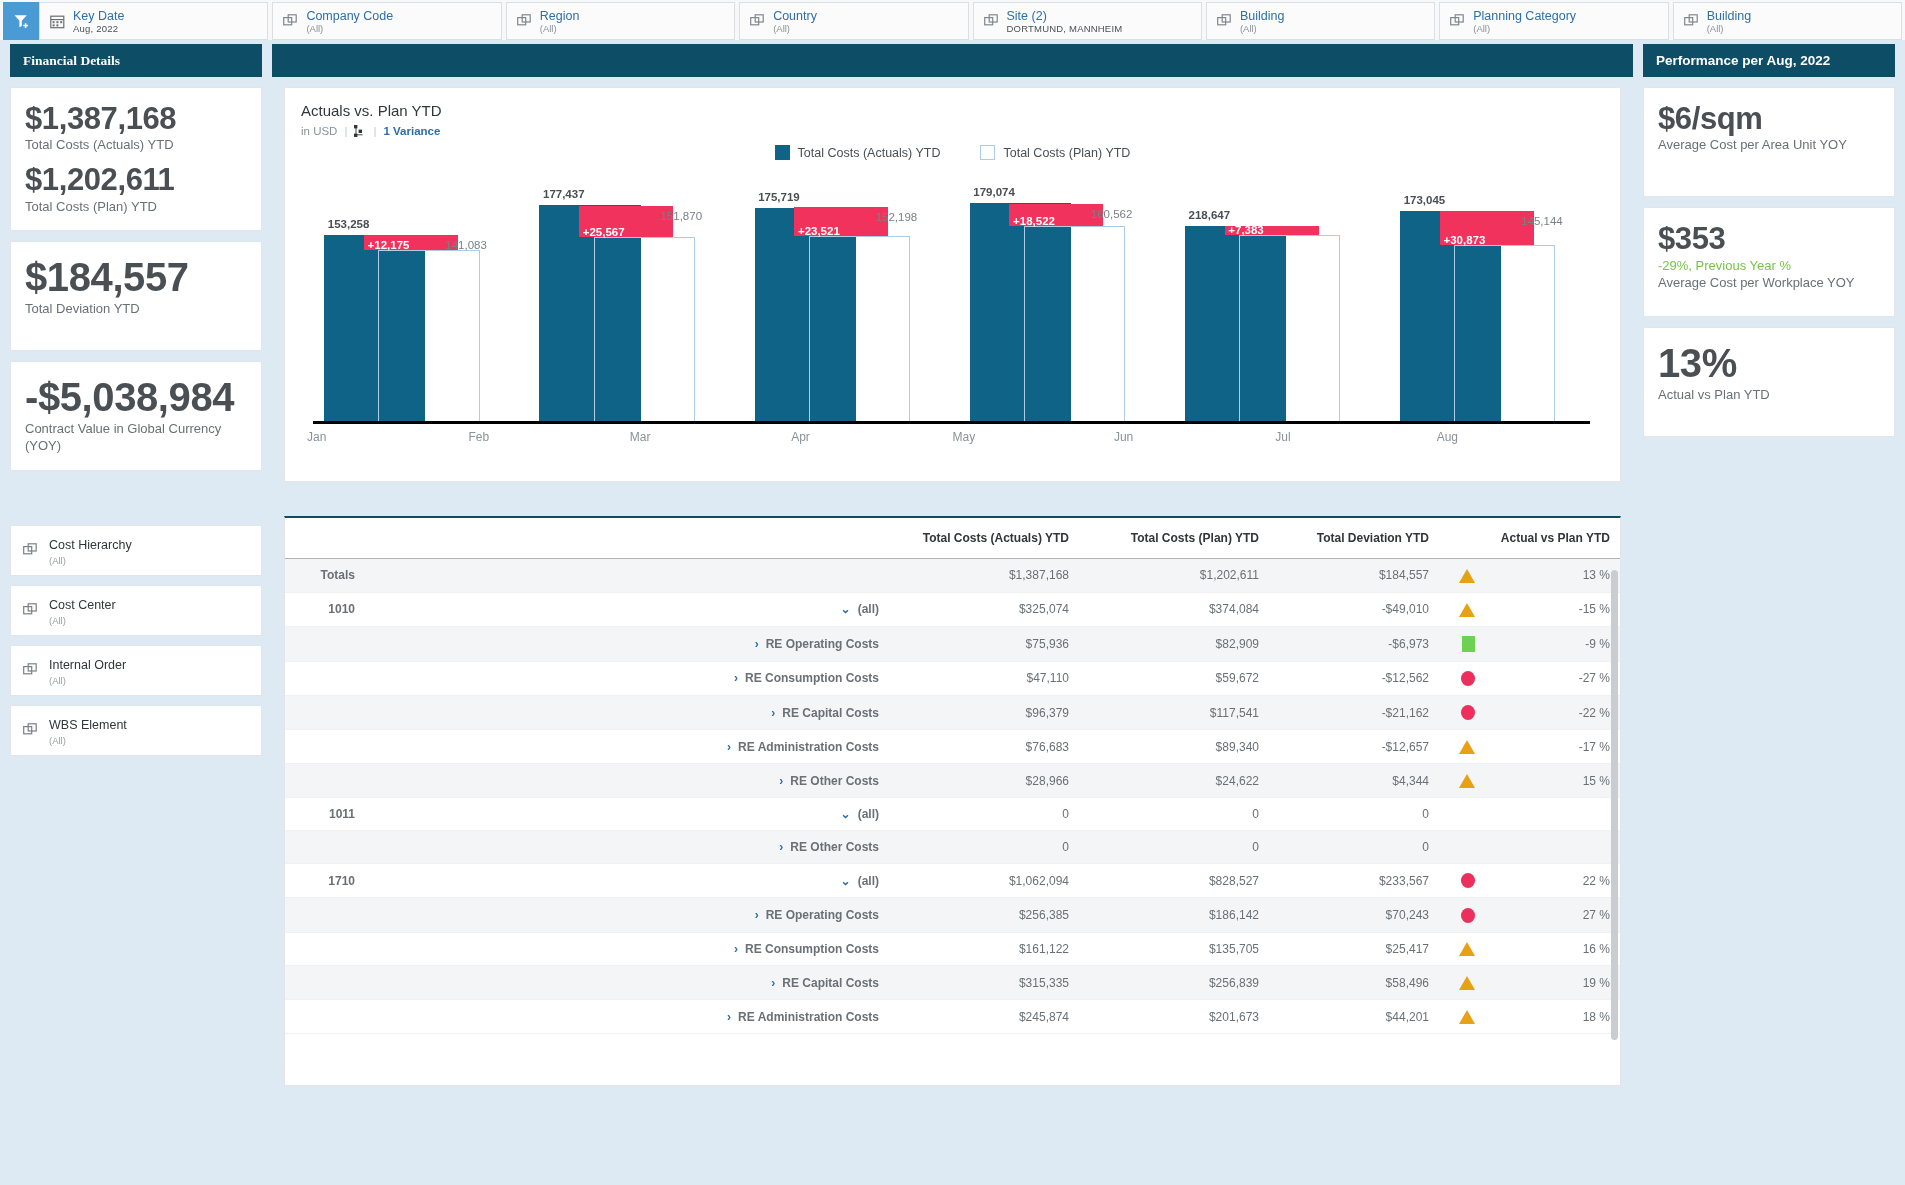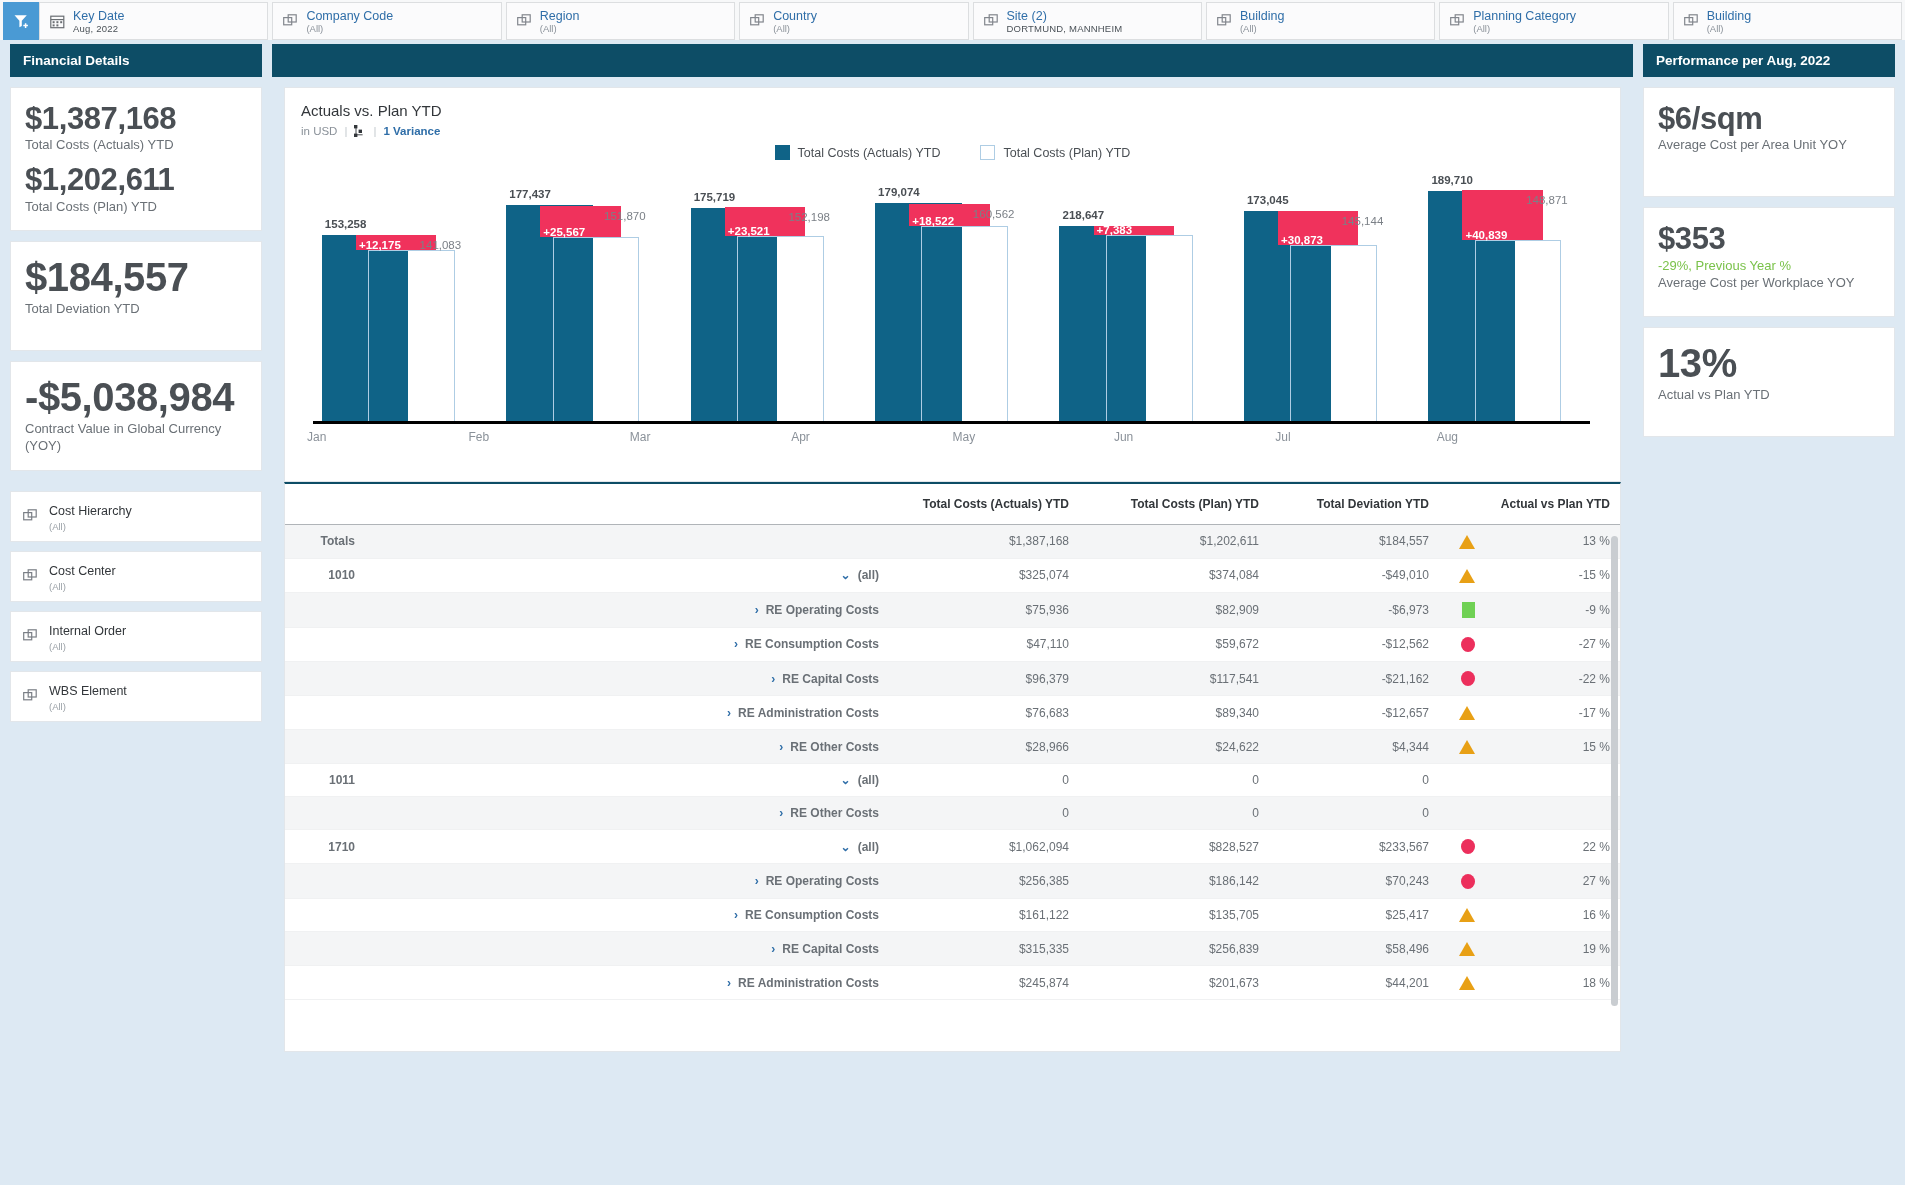--- a/index.html
+++ b/index.html
@@ -152,21 +152,21 @@
   .dim-btn {
     background: #ffffff; border: 1px solid #e2e6ea;
     padding: 9px 12px; margin-top: 9px;
     display: flex; align-items: center; gap: 10px; cursor: pointer;
   }
   .dim-ico { flex: 0 0 16px; opacity: .8; display:flex; align-items:center;}
   .dim-title { font-size: 12.5px; color: #32363a; line-height: 1.15; }
   .dim-sub { font-size: 9.5px; color: #9aa0a6; margin-top: 2px; }
 
   
-  .band-bottom { display: flex; align-items: flex-start; margin-top: 0; }
+  .band-bottom { display: flex; align-items: flex-start; margin-top: 34px; }
   .table-panel {
     background: #ffffff; border: 1px solid #e2e6ea;
     border-top: 2px solid #0d4d66;
     position: relative; overflow: hidden; height: 570px;
   }
   table.grid { width: 100%; border-collapse: collapse; table-layout: fixed; }
   table.grid th {
     font-size: 12px; font-weight: 600; color: #32363a;
     padding: 13px 10px 13px 10px; text-align: right;
     border-bottom: 1.5px solid #b0b4b8; background: #ffffff;
@@ -319,21 +319,21 @@
           <span class="chip-title">Building</span>
           <span class="chip-sub">(All)</span>
         </span>
       </div>
     </div>
 </div>
 
 <div class="page">
 
   <div class="hdr-row">
-    <div style="width:272px;flex:0 0 272px;padding:0 10px;">
+    <div style="width:272px;flex:0 0 272px;padding:0 10px;font-family:Liberation Serif, serif;">
       <div class="section-header">Financial Details</div>
     </div>
     <div style="flex:1 1 auto;">
       <div class="header-mid-fill"></div>
     </div>
     <div style="width:272px;flex:0 0 272px;padding:0 10px;">
       <div class="section-header">Performance per Aug, 2022</div>
     </div>
   </div>
 
@@ -441,30 +441,20 @@
               <div class="slot">
                 <div class="bar-group">
                   <div class="act-bar" style="height:210px"></div>
                   <div class="plan-outline" style="height:176px"></div>
                   <div class="var-bar" style="bottom:176px;height:34px"></div>
                   <div class="lbl-act" style="bottom:215px">173,045</div>
                   <div class="lbl-plan" style="bottom:194px">145,144</div>
                   <div class="lbl-var" style="bottom:175px">+30,873</div>
                 </div>
               </div>
-              <div class="slot">
-                <div class="bar-group">
-                  <div class="act-bar" style="height:230px"></div>
-                  <div class="plan-outline" style="height:181px"></div>
-                  <div class="var-bar" style="bottom:181px;height:50px"></div>
-                  <div class="lbl-act" style="bottom:235px">189,710</div>
-                  <div class="lbl-plan" style="bottom:215px">148,871</div>
-                  <div class="lbl-var" style="bottom:180px">+40,839</div>
-                </div>
-              </div>
             </div>
           <div class="axis-line"></div>
         </div>
         <div class="xaxis" id="xaxis-host">
             <div class="xtick">Jan</div>
             <div class="xtick">Feb</div>
             <div class="xtick">Mar</div>
             <div class="xtick">Apr</div>
             <div class="xtick">May</div>
             <div class="xtick">Jun</div>

